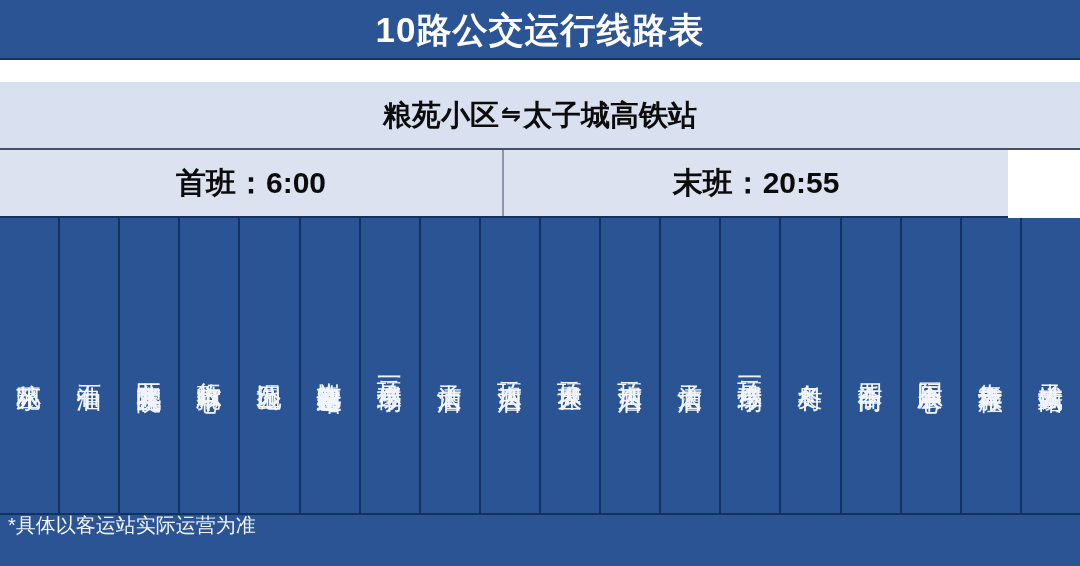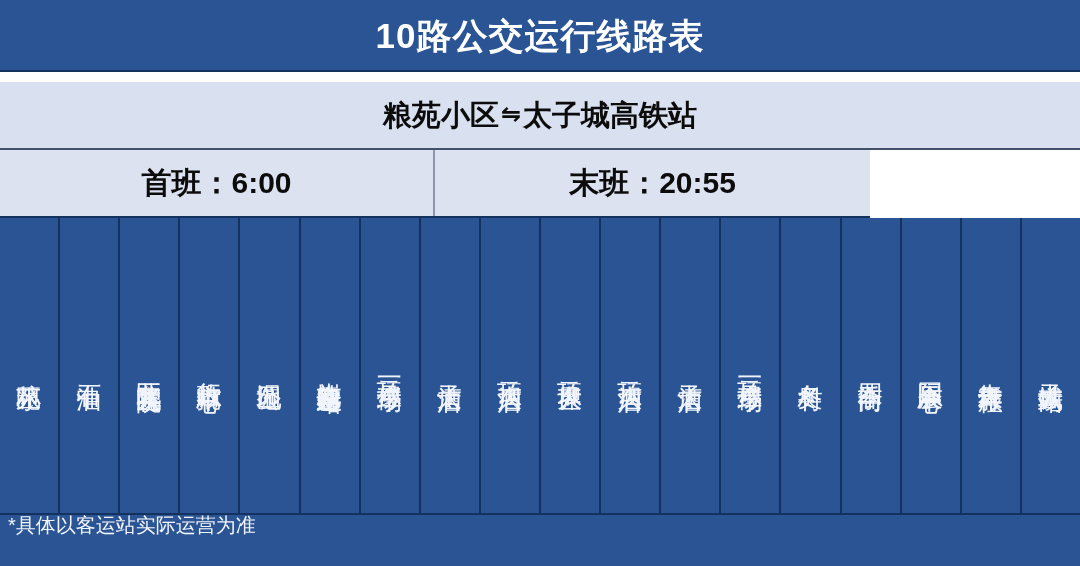--- a/index.html
+++ b/index.html
@@ -19,21 +19,21 @@
     background: #ffffff;
     box-sizing: border-box;
   }
 
   
   .title-bar {
     position: absolute;
     left: 0;
     top: 0;
     width: 1080px;
-    height: 72px;
+    height: 60px;
     background: #2a5494;
     display: flex;
     align-items: center;
     justify-content: center;
     box-sizing: border-box;
     border-bottom: 2px solid #14325f;
   }
   .title-text {
     color: #ffffff;
     font-size: 35px;
@@ -71,21 +71,21 @@
     font-size: 24px;
     margin: 0 2px;
     transform: translateY(-1px);
   }
 
   
   .runs-bar {
     position: absolute;
     left: 0;
     top: 150px;
-    width: 870px;
+    width: 1008px;
     height: 68px;
     background: #dce2f0;
     display: flex;
     box-sizing: border-box;
     border-bottom: 2px solid #14325f;
   }
   .run-cell {
     width: 50%;
     display: flex;
     align-items: center;

